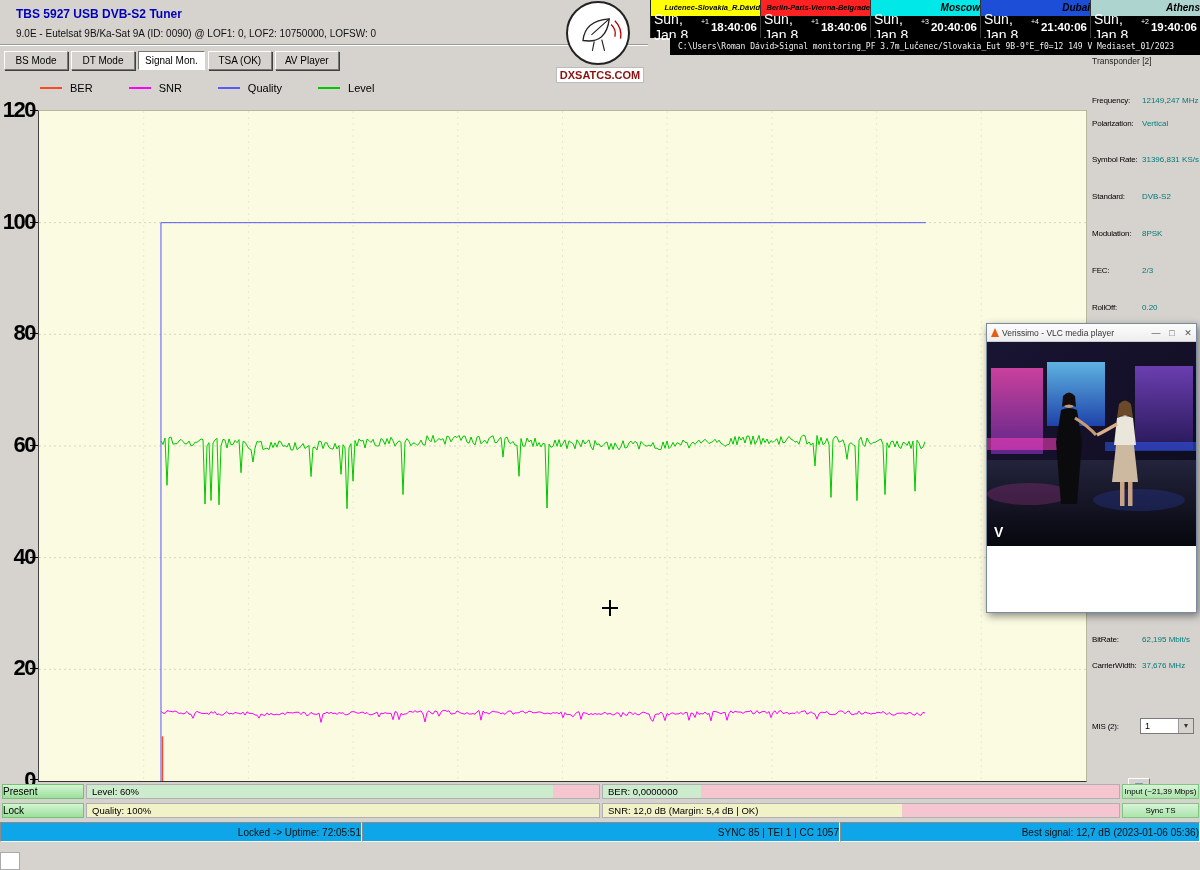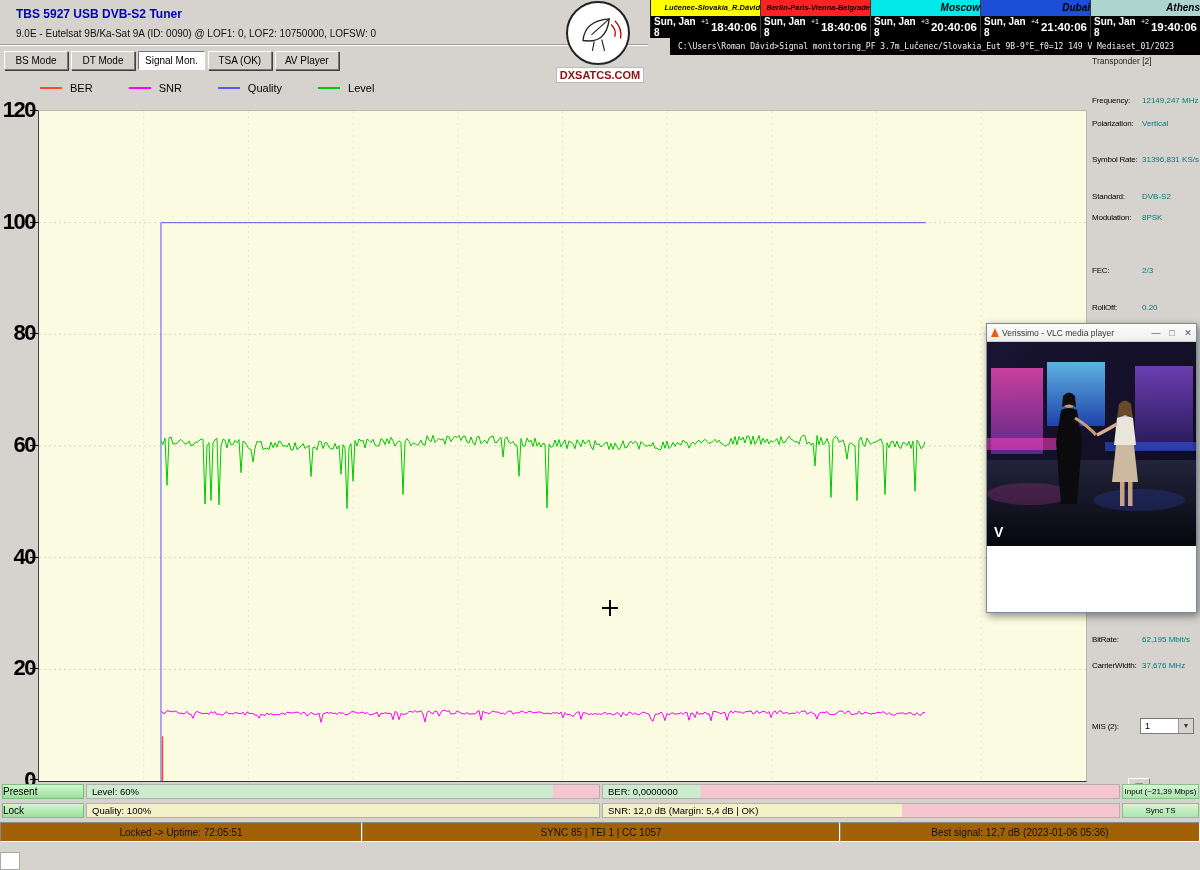--- a/index.html
+++ b/index.html
@@ -25,21 +25,21 @@
   .logo-text{position:absolute;left:556px;top:67px;width:86px;text-align:center;background:#fff;
     font-size:11px;font-weight:bold;color:#8b1111;border:1px solid #bbb;padding:1px 0;}
   
   .clocks{position:absolute;left:650px;top:0;width:550px;display:flex;border-left:1px solid #222;}
   .clock{width:110px;box-sizing:border-box;}
   .clock-city{height:16px;line-height:16px;text-align:right;font-weight:bold;font-style:italic;
     font-size:10px;border-right:1px solid #333;box-sizing:border-box;overflow:hidden;white-space:nowrap;}
   .clock-city.small{font-size:7.5px;}
   .clock-time{height:22px;background:#000;color:#fff;display:flex;align-items:center;
     padding:0 3px;border-right:1px solid #3a3a3a;box-sizing:border-box;}
-  .cdate{font-size:10px;font-weight:bold;}
+  .cdate{font-size:14px;}
   .coffset{font-size:7px;margin:0 2px;align-self:flex-start;padding-top:2px;}
   .ctime{font-size:11.5px;font-weight:bold;margin-left:auto;}
   
   .console{position:absolute;left:670px;top:38px;width:550px;height:17px;background:#000;
     color:#f0f0f0;font-family:"DejaVu Sans Mono",monospace;font-size:8px;line-height:17px;
     padding-left:8px;box-sizing:border-box;white-space:nowrap;overflow:hidden;}
   
   .chart{position:absolute;left:0;top:70px;width:1088px;height:712px;}
   .legend{position:absolute;left:40px;top:12px;display:flex;gap:36px;align-items:center;}
   .leg-item{display:flex;align-items:center;font-size:11px;}
@@ -83,22 +83,22 @@
   
   .badge{position:absolute;left:2px;width:82px;height:15px;line-height:14px;font-size:10px;
     background:linear-gradient(#d4f6d4,#9bdf9b);border:1px solid #7bbf7b;box-sizing:border-box;}
   .bar{position:absolute;height:15px;line-height:13px;font-size:9.5px;border:1px solid #b0b0b0;
     box-sizing:border-box;overflow:hidden;}
   .bar .seg{position:absolute;top:0;bottom:0;}
   .bar .bar-text{position:relative;padding-left:5px;}
   .side-box{position:absolute;left:1122px;width:77px;height:15px;font-size:8px;line-height:14px;
     text-align:center;background:linear-gradient(#d8f4d8,#abe4ab);border:1px solid #85c285;box-sizing:border-box;
     white-space:nowrap;overflow:hidden;}
-  .scell{position:absolute;top:822px;height:20px;line-height:19px;text-align:center;font-size:10px;
-    border:1px solid;border-color:#8a8a8a #fff #fff #8a8a8a;box-sizing:border-box;background:#a16207;color:#111;}
+  .scell{position:absolute;top:822px;height:20px;line-height:19px;text-align:right;font-size:10px;
+    border:1px solid;border-color:#8a8a8a #fff #fff #8a8a8a;box-sizing:border-box;background:#0ea5e9;color:#111;}
   .corner-box{position:absolute;left:0;top:852px;width:20px;height:18px;background:#fff;border:1px solid #aaa;box-sizing:border-box;}
 </style>
 </head>
 <body>
 
 <div class="hdr-title">TBS 5927 USB DVB-S2 Tuner</div>
 <div class="hdr-sub">9.0E - Eutelsat 9B/Ka-Sat 9A (ID: 0090) @ LOF1: 0, LOF2: 10750000, LOFSW: 0</div>
 <div class="hdr-divider"></div>
 <div class="btn-row">
   <button class="wbtn">BS Mode</button>
@@ -242,21 +242,21 @@
     <span class="pvalue">Vertical</span>
   </div>
   <div class="prow" style="top:101px">
     <span class="plabel">Symbol Rate:</span>
     <span class="pvalue">31396,831 KS/s</span>
   </div>
   <div class="prow" style="top:138px">
     <span class="plabel">Standard:</span>
     <span class="pvalue">DVB-S2</span>
   </div>
-  <div class="prow" style="top:159px">
+  <div class="prow" style="top:175px">
     <span class="plabel">Modulation:</span>
     <span class="pvalue">8PSK</span>
   </div>
   <div class="prow" style="top:212px">
     <span class="plabel">FEC:</span>
     <span class="pvalue">2/3</span>
   </div>
   <div class="prow" style="top:249px">
     <span class="plabel">RollOff:</span>
     <span class="pvalue">0.20</span>

